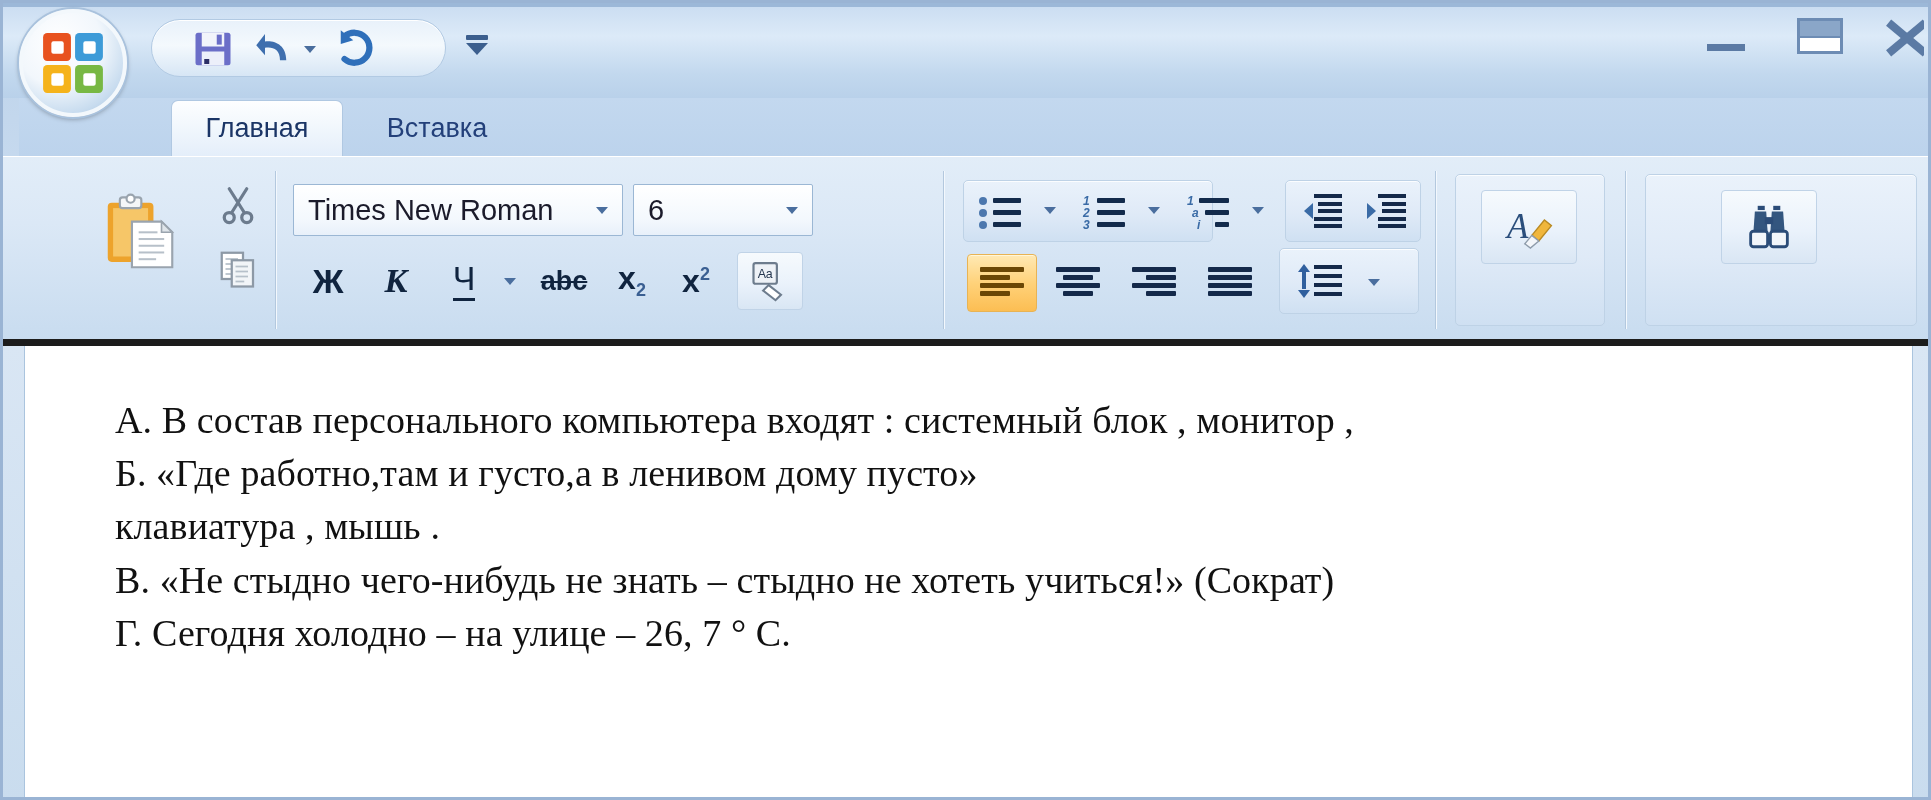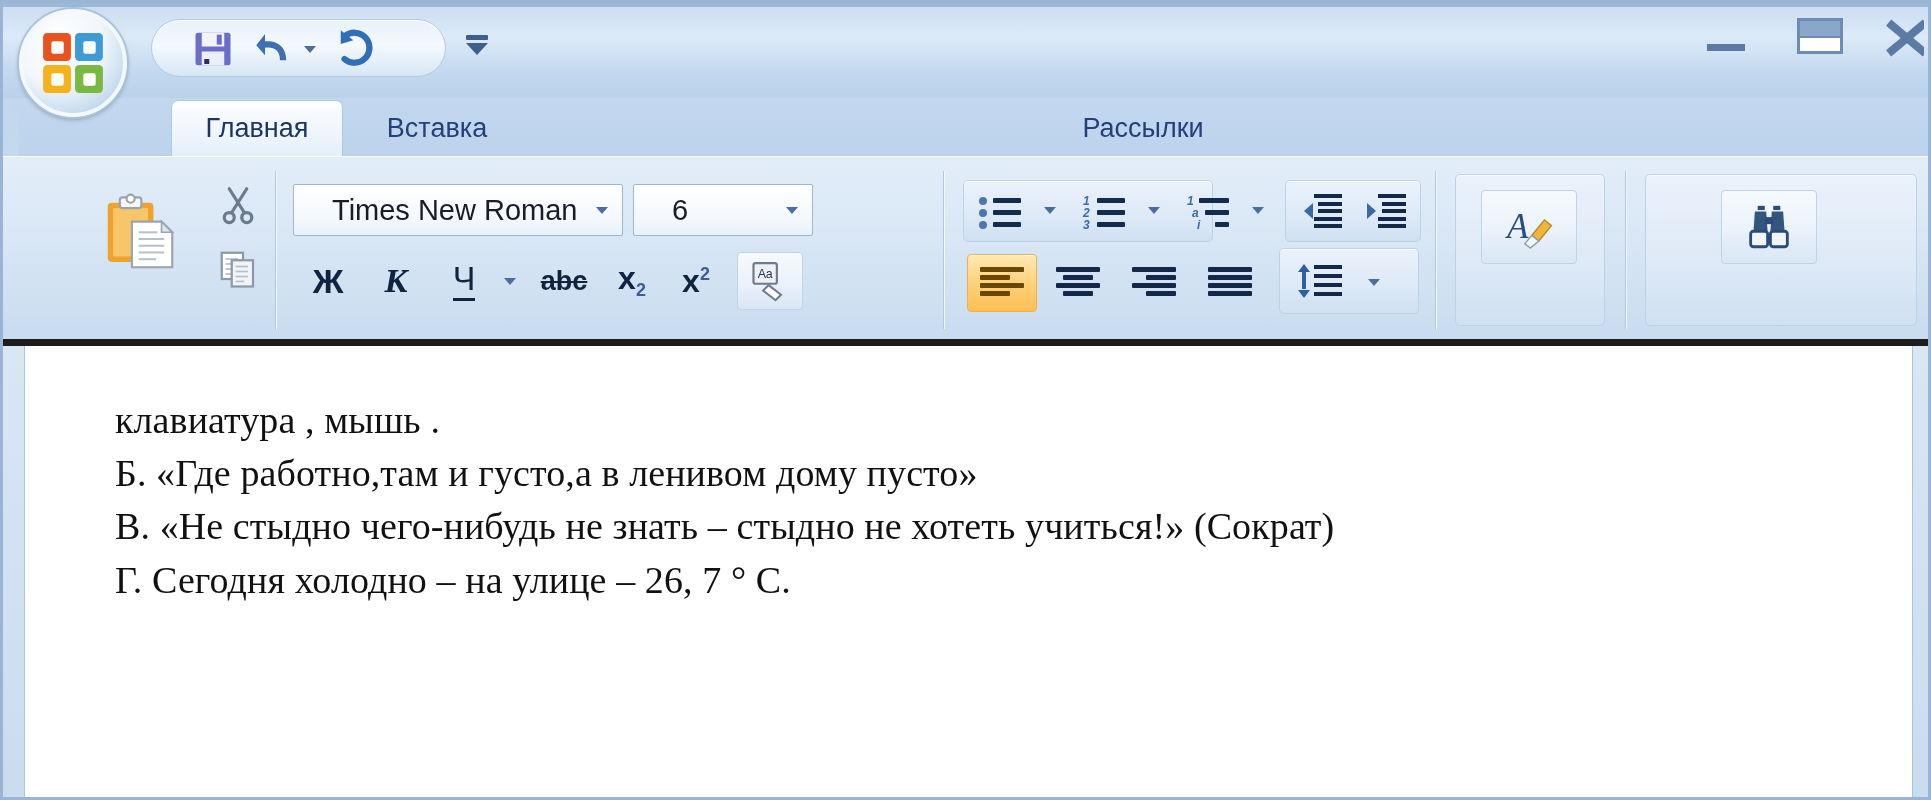--- a/index.html
+++ b/index.html
@@ -158,21 +158,21 @@
     position:absolute;
     background: linear-gradient(180deg,#ffffff 0%, #f3f8fd 70%, #e8f0fa 100%);
     border: 1px solid #9bb7d4;
     border-radius: 2px;
     display:flex; align-items:center;
   }
   .combo .val {
     flex: 1; padding-left: 14px;
     font-size: 29px; color: #1b1b2b;
     font-family: "Liberation Sans", sans-serif;
-    white-space: nowrap; overflow:hidden;margin-left:24px;
+    white-space: nowrap; overflow:hidden;
   }
   .combo .arrow { width: 40px; display:flex; align-items:center; justify-content:center; }
   .bold-ru { font-weight: 700; font-size: 34px; color:#10243f;}
   .ital-ru { font-style: italic; font-weight:700; font-size: 34px; color:#10243f; font-family:"Liberation Serif", serif;}
   .und-ru  { font-size: 34px; color:#10243f; border-bottom: 3px solid #10243f; line-height: 1.05; padding-bottom:2px;}
   .strike { font-size:27px; color:#10243f; text-decoration: line-through; font-weight:700;}
   .subsc { font-size: 32px; font-weight:700; color:#10243f;}
   .subsc sub, .subsc sup { font-size: 18px; color:#3a5f92; }
 
   
@@ -284,23 +284,20 @@
       </div>
     </div>
   </div>
 
   <div class="tabstrip">
     <div class="tab active" style="left:152px;width:172px;">
       <span>Главная</span>
     </div>
     <div class="tab" style="left:338px;width:160px;">
       <span>Вставка</span>
-    </div>
-    <div class="tab" style="left:1024px;width:200px;">
-      <span>Рассылки</span>
     </div>
   </div>
 
   <div class="ribbon">
 
     <div class="grp" style="left:24px;width:250px;">
       <div class="btn" style="left:58px;top:18px;width:110px;height:110px;">
         <svg width="86" height="86" viewBox="0 0 64 64">
           <rect x="8" y="8" width="34" height="44" rx="3" fill="#eda32c"></rect>
           <rect x="12" y="12" width="26" height="36" fill="#f6c668"></rect>
@@ -549,20 +546,21 @@
     </div>
 
     <div class="ribbon-bottomline"></div>
   </div>
 
   <div class="docarea">
     <div class="leftgutter"></div>
     <div class="rightgutter"></div>
 
     <div class="page">
+      <div class="doc-line">А. В состав персонального компьютера входят : системный блок , монитор ,</div>
+      <div class="doc-line">Б. «Где работно,там и густо,а в ленивом дому пусто»</div>
       <div class="doc-line">клавиатура , мышь .</div>
-      <div class="doc-line">Б. «Где работно,там и густо,а в ленивом дому пусто»</div>
       <div class="doc-line">В. «Не стыдно чего-нибудь не знать – стыдно не хотеть учиться!» (Сократ)</div>
       <div class="doc-line">Г. Сегодня холодно – на улице – 26, 7 ° С.</div>
     </div>
   </div>
 
 </div>
 
 </body></html>

